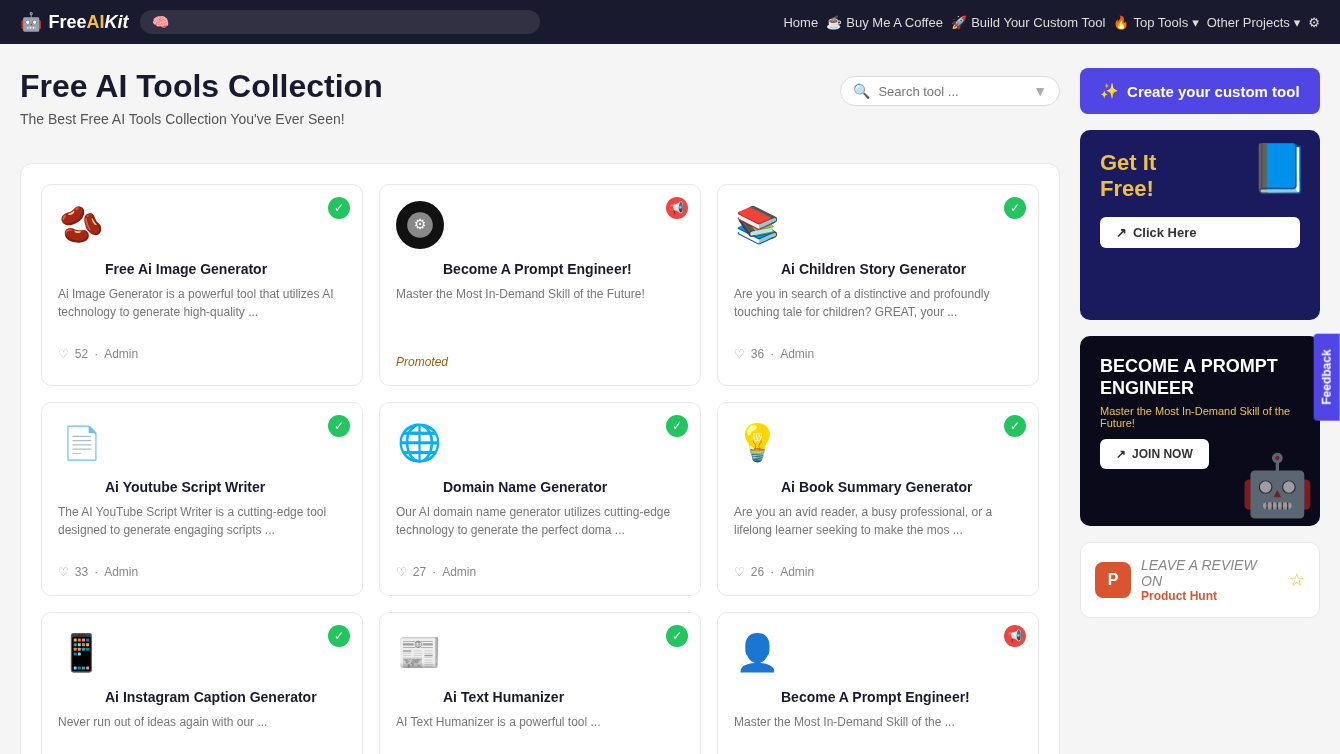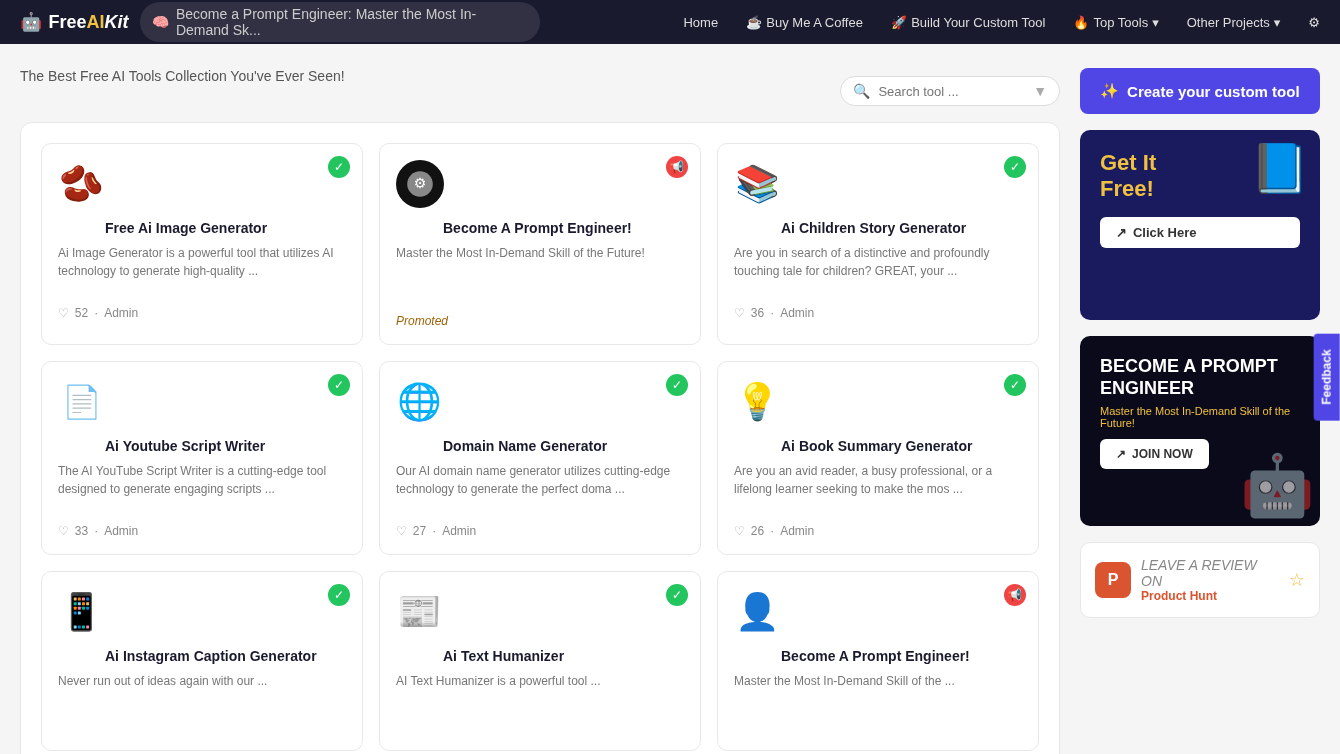--- a/index.html
+++ b/index.html
@@ -34,21 +34,21 @@
       font-size: 12px;
       display: flex;
       align-items: center;
       gap: 6px;
       flex: 1;
       max-width: 400px;
     }
     .navbar-banner span { font-size: 14px; }
     .navbar-right {
       display: flex;
-      gap: 28px;
+      gap: 8px;
       margin-left: auto;
     }
     .navbar-link {
       color: #ddd;
       font-size: 13px;
       cursor: pointer;
       display: flex;
       align-items: center;
       gap: 4px;
       white-space: nowrap;
@@ -318,21 +318,20 @@
 
 <nav class="navbar">
   <div class="navbar-logo">
     <span>🤖</span>
     <span>
       <span class="logo-free">Free</span><span class="logo-ai">AI</span><span class="logo-kit">Kit</span>
     </span>
   </div>
   <div class="navbar-banner">
     <span>🧠</span>
-    <span>Become a Prompt Engineer: Master the Most In-Demand Sk...</span>
   </div>
   <div class="navbar-right">
     <span class="navbar-link">
       <span>Home</span>
     </span>
     <span class="navbar-link">
       <span>☕</span>
       <span>Buy Me A Coffee</span>
     </span>
     <span class="navbar-link">
@@ -353,20 +352,21 @@
     </span>
   </div>
 </nav>
 
 <div class="main-container">
 
   <div class="left-content">
 
     <div class="header-area">
       <div class="header-titles">
+        <h1 class="page-title">Free AI Tools Collection</h1>
         <p class="page-subtitle">The Best Free AI Tools Collection You've Ever Seen!</p>
       </div>
       <div class="search-input-wrap" style="margin-top:8px;">
         <span class="search-icon-sym">🔍</span>
         <input type="text" class="search-input" placeholder="Search tool ..." style="">
         <span class="filter-icon">▼</span>
       </div>
     </div>
 
     <div class="tools-grid">

